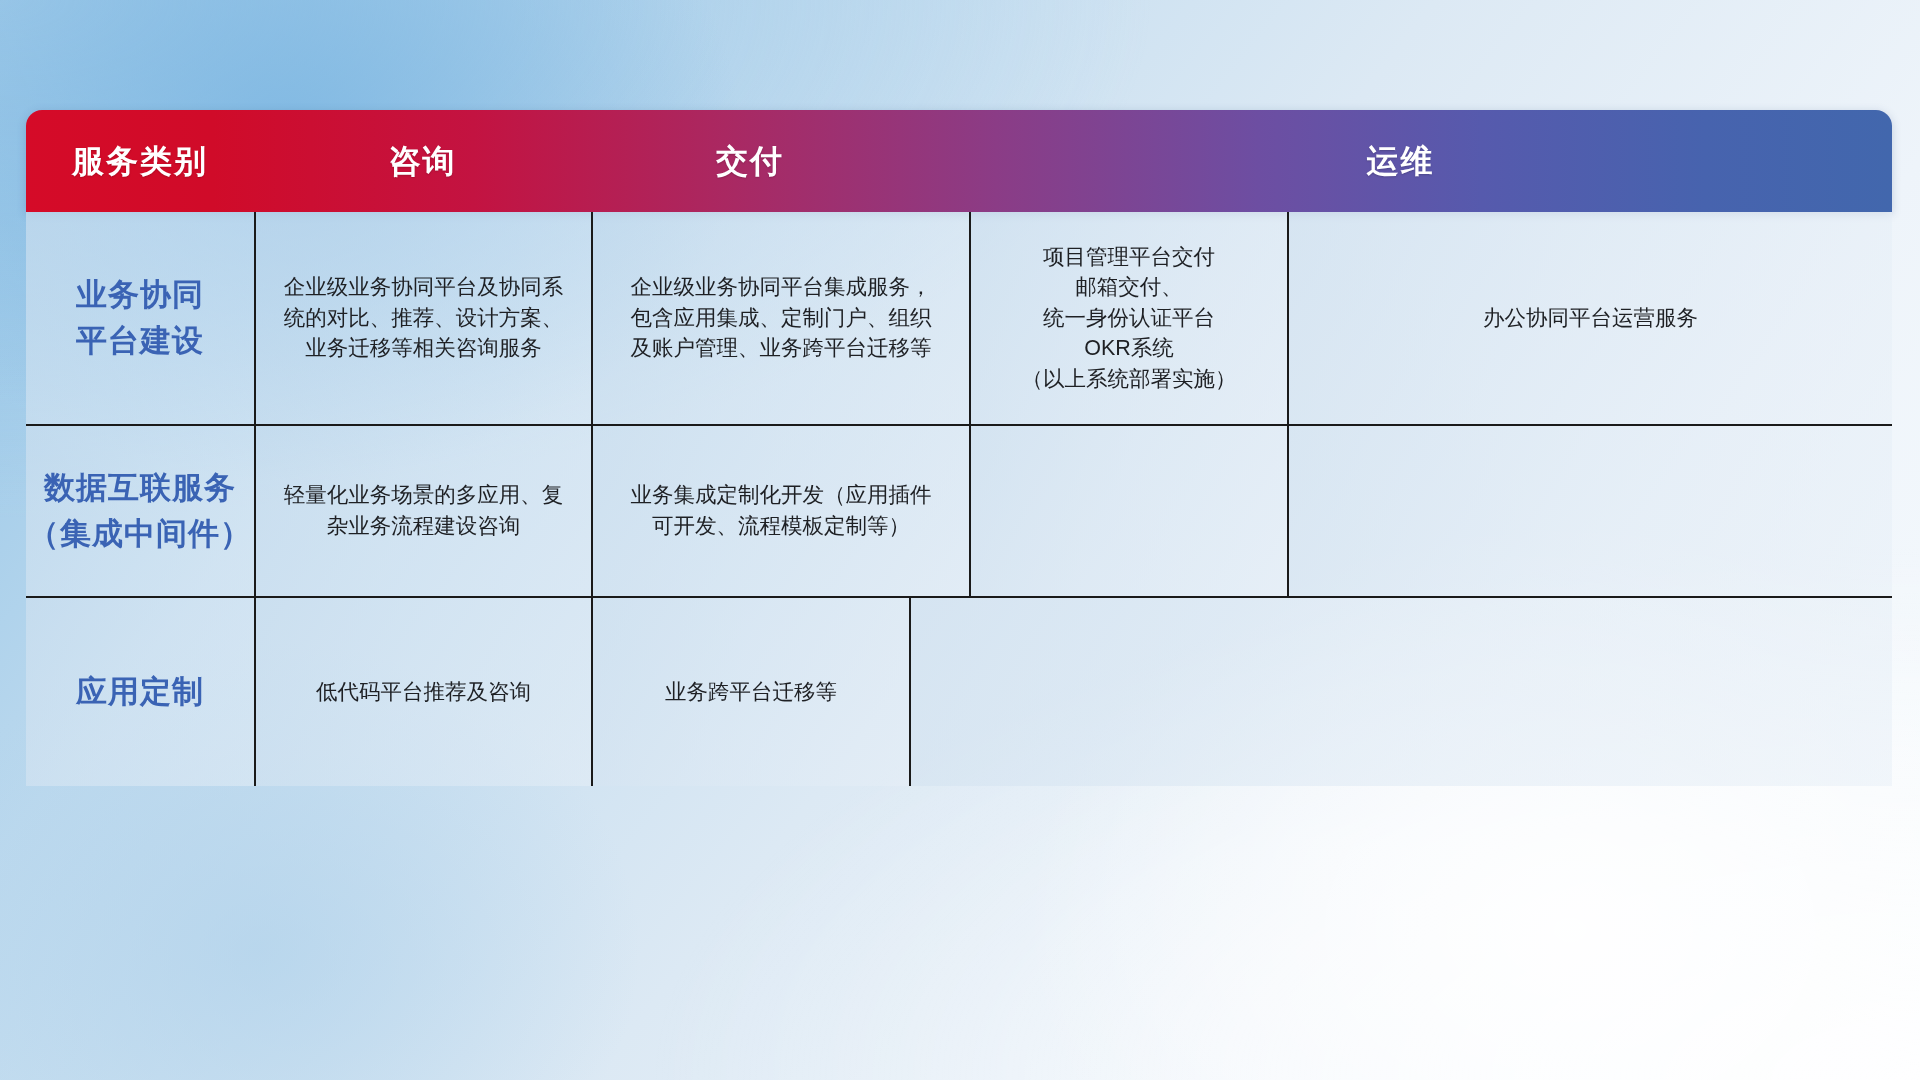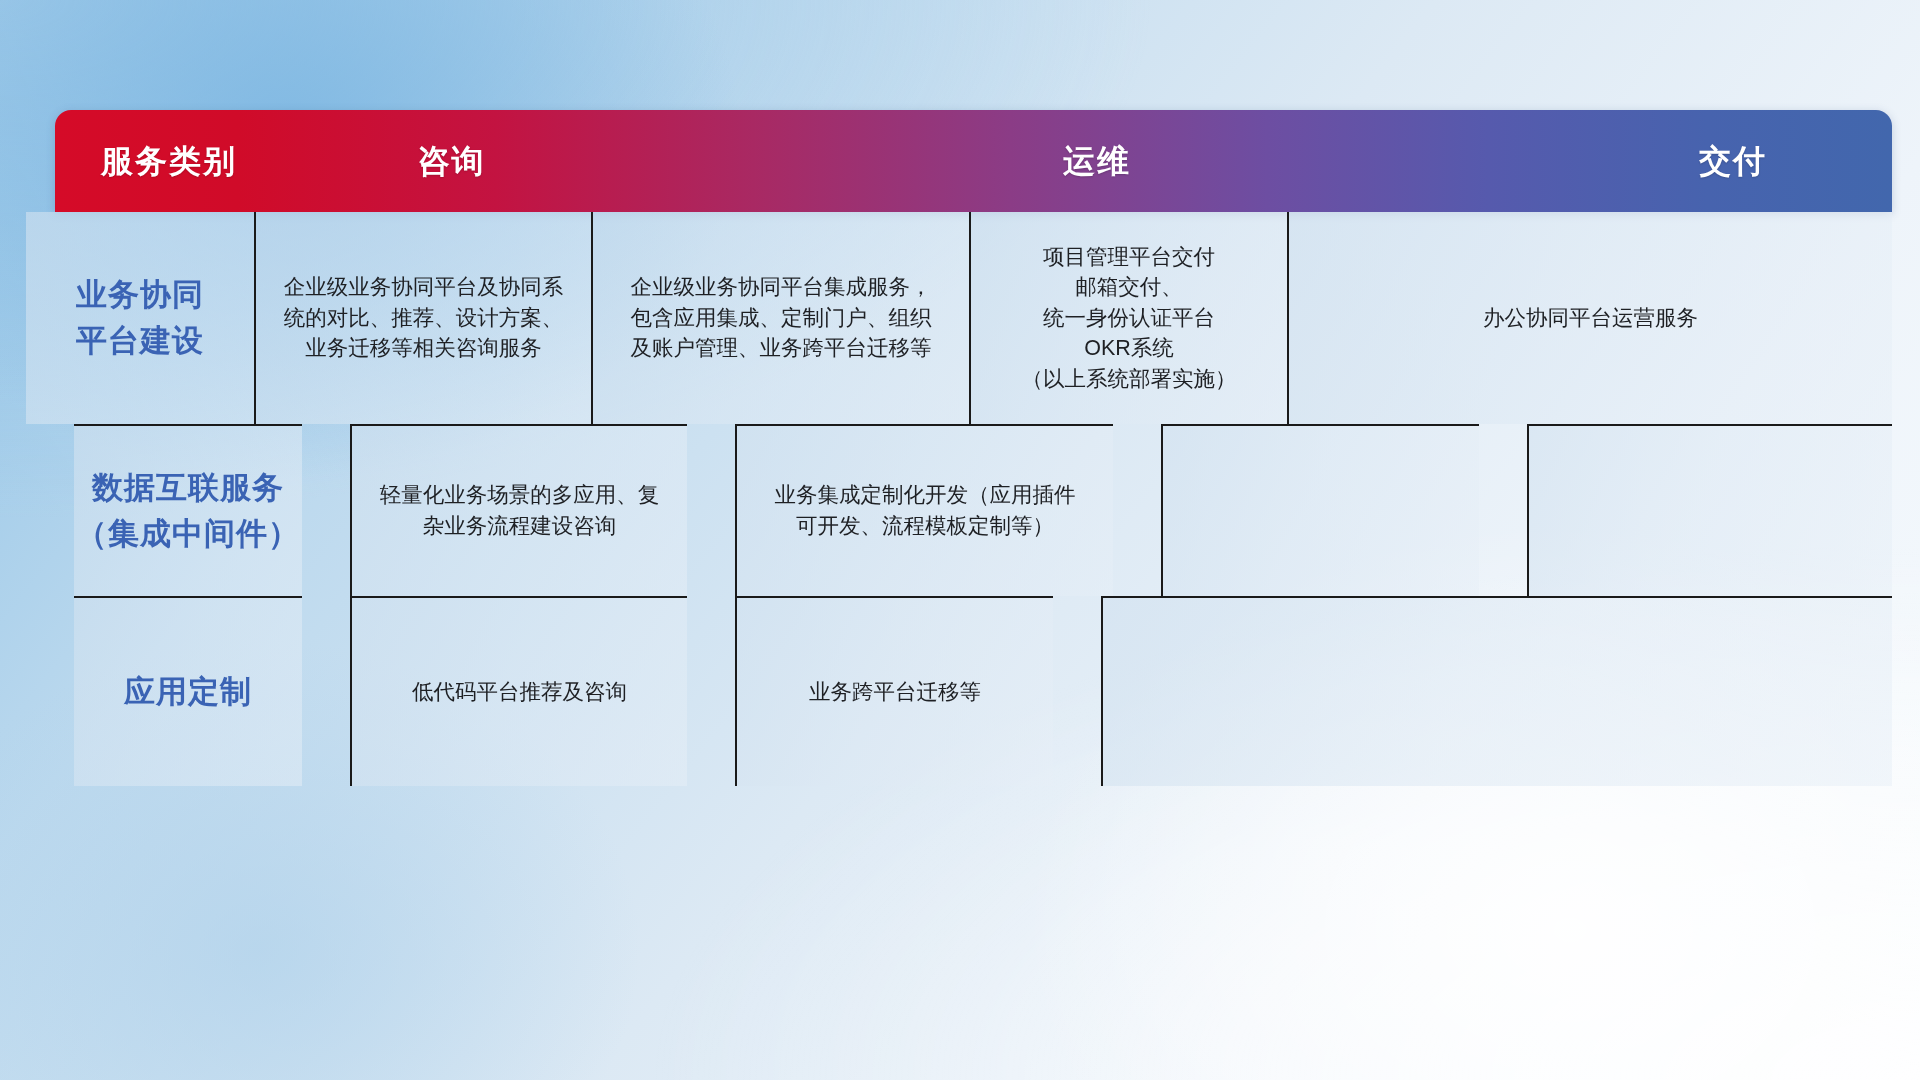--- a/index.html
+++ b/index.html
@@ -27,31 +27,30 @@
     border-radius:16px;
   }
   .thead{
     display:flex; height:102px; align-items:center;
     border-radius:16px 16px 0 0;
     background:linear-gradient(90deg,
       #d50b28 0%, #d00b29 10%, #c31341 24%, #a92963 38%,
       #8b3c86 52%, #6d4ea2 66%, #565aad 78%, #4763ae 90%, #4267ad 100%);
     box-shadow:0 2px 10px rgba(60,80,130,0.22);
     overflow:hidden;
-    margin-left:29px;
   }
   .th{
     color:#ffffff; font-size:32px; font-weight:bold; text-align:center;
     letter-spacing:2px; line-height:1;
     text-shadow:0 1px 2px rgba(0,0,0,0.18);
   }
   .tbody{ background:rgba(255,255,255,0.0); }
 
   .row{ display:flex; position:relative; }
-  .row + .row .cell { border-top:2px solid #1a1a1a;margin-left:48px; }
+  .row + .row .cell { border-top:2px solid #1a1a1a; }
 
   .cell{
     position:relative;
     display:flex; align-items:center; justify-content:center;
     padding:14px 2px;
     font-size:21.5px; line-height:1.42; color:#1e2024;
     text-align:center;
     background:linear-gradient(110deg, rgba(210,226,240,0.62) 0%, rgba(221,233,244,0.55) 45%, rgba(231,239,247,0.5) 100%);
   }
   .cell.vline{ border-left:2px solid #1a1a1a; }
@@ -77,22 +76,22 @@
 
 <div class="bg-glow-tl"></div>
 <div class="bg-glow-bl"></div>
 <div class="bg-glow-br"></div>
 
 <div class="table-wrap">
 
   <div class="thead">
     <div class="th c0">服务类别</div>
     <div class="th c1">咨询</div>
+    <div class="th c3">交付</div>
     <div class="th c4">运维</div>
-    <div class="th c3">交付</div>
   </div>
 
   <div class="tbody">
 
     <div class="row r1">
       <div class="cell label c0">
           <span class="txt">业务协同
 平台建设</span>
         </div>
       <div class="cell c1 vline">

